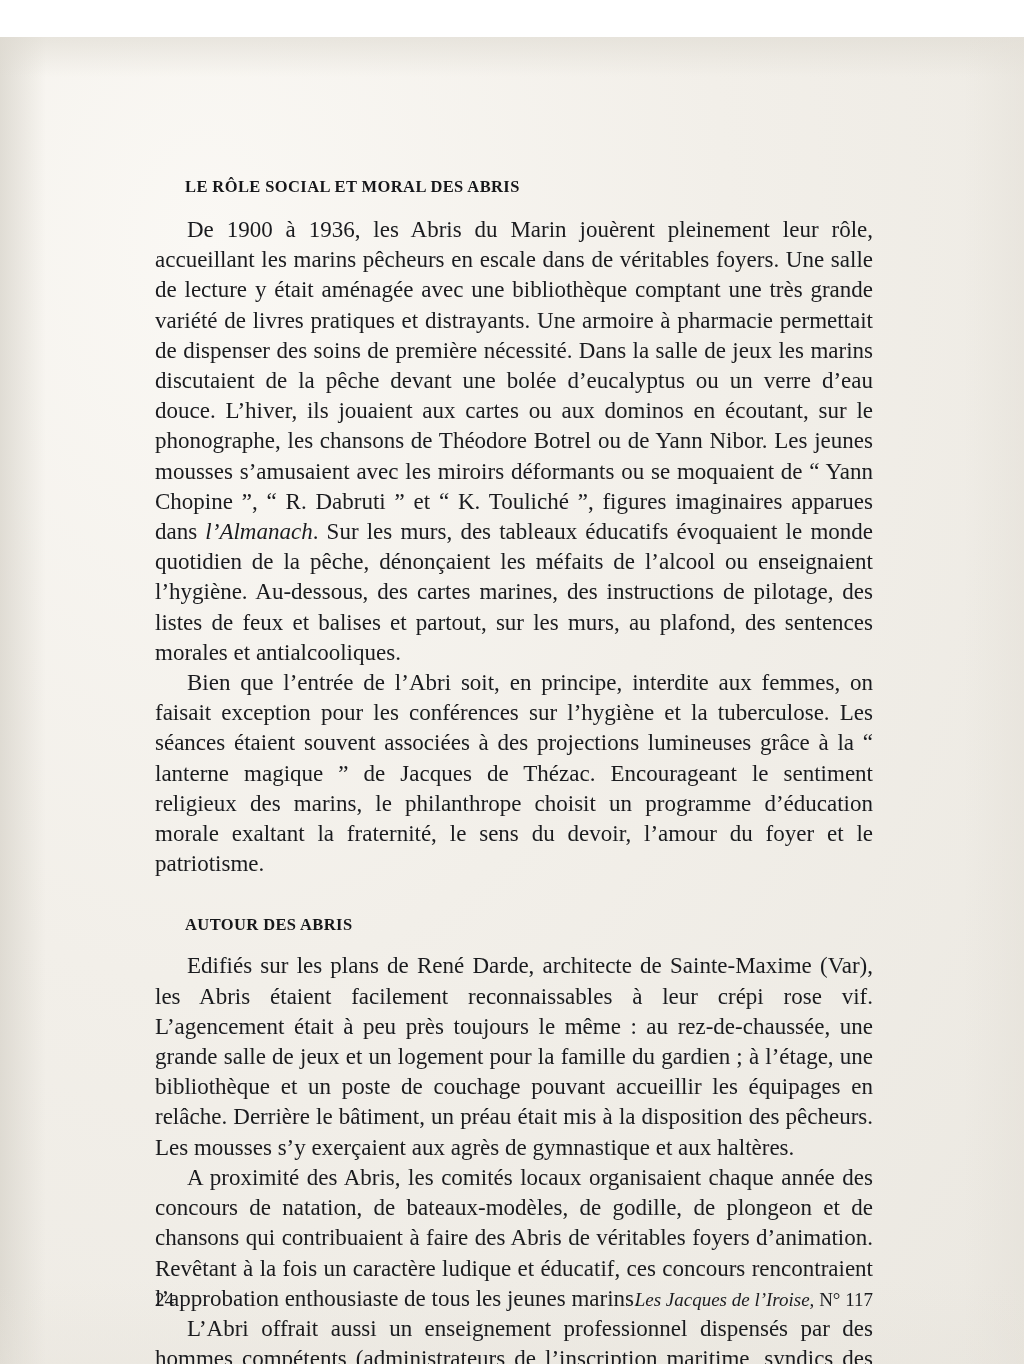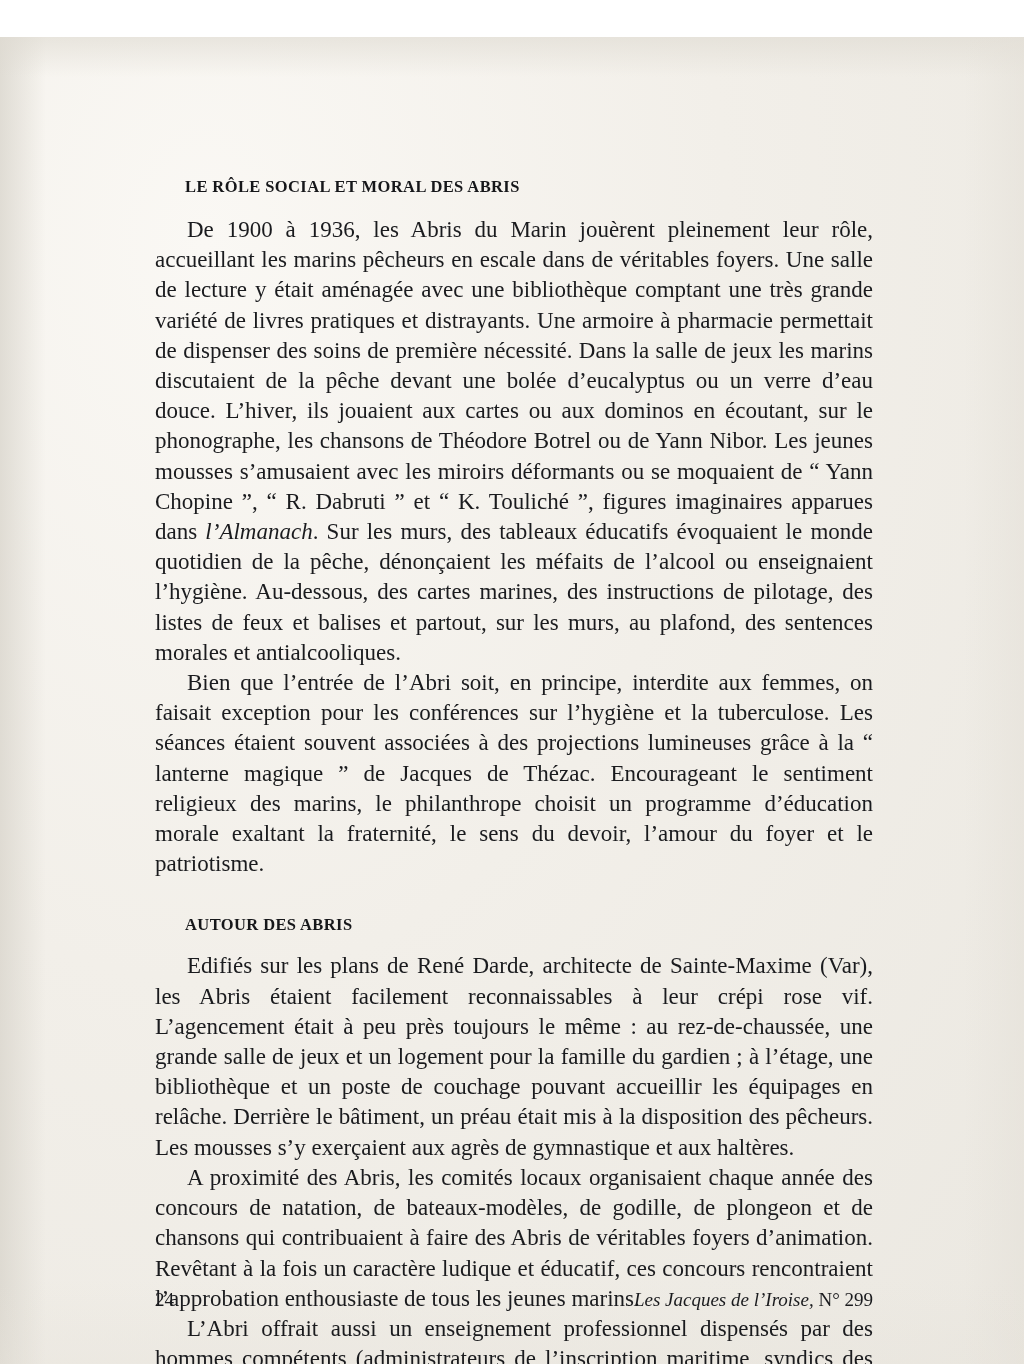--- a/index.html
+++ b/index.html
@@ -149,18 +149,18 @@
     <p class="para">A proximité des Abris, les comités locaux organisaient chaque année des concours de natation, de bateaux-modèles, de godille, de plongeon et de chansons qui contribuaient à faire des Abris de véritables foyers d’animation. Revêtant à la fois un caractère ludique et éducatif, ces concours rencontraient l’approbation enthousiaste de tous les jeunes marins.</p>
 
     <p class="para">L’Abri offrait aussi un enseignement professionnel dispensés par des hommes compétents (administrateurs de l’inscription maritime, syndics des gens de mer...). Après la Première guerre mondiale, une place importante fut accordée aux cours de radiophonie, d’électricité et de matelotage. Les marins y trouvaient enfin tout ce qui était nécessaire à l’entretien de leurs bateaux et de leurs engins de pêche. Le préau abritait en effet un atelier avec plusieurs établis pour les travaux de gréement et de voilerie ainsi que des cuves à tanner servant au <em class="it">cachoutage</em> des voiles et des filets.</p>
 
   </div>
 
   <div class="footer">
     <div class="folio">24</div>
     <div class="journal">
       <span>Les Jacques de l’Iroise,</span>
-      <span class="issue">N° 299</span>
+      <span class="issue">N° 117</span>
     </div>
   </div>
 
   <div class="source-line">Source gallica.bnf.fr / Bibliothèque municipale de Brest</div>
 </div>
 
 </body></html>

